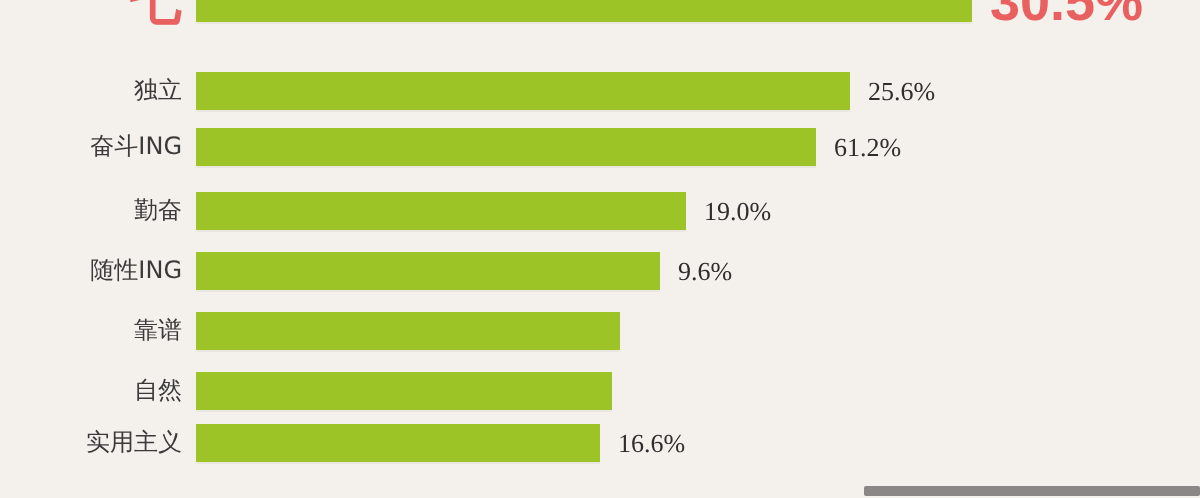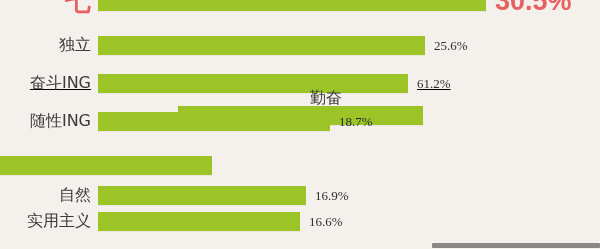--- a/index.html
+++ b/index.html
@@ -29,21 +29,21 @@
     height: 30px;
     display: flex;
     align-items: center;
   }
 
   .row-label {
     width: 98px;
     text-align: right;
     padding-right: 7px;
     box-sizing: border-box;
-    font-size: 16px;
+    font-size: 12px;
     color: #3a3a3a;
     font-family: "DejaVu Sans", "Liberation Sans", sans-serif;
     white-space: nowrap;
     letter-spacing: 0px;
     line-height: 1;
   }
 
   .row-label.highlight {
     color: #e8605f;
     font-weight: bold;
@@ -76,23 +76,23 @@
   .bar-value.highlight {
     color: #e8605f;
     font-weight: bold;
     font-size: 27px;
     font-family: "Liberation Sans", sans-serif;
   }
 
   
   #row-0 { top: -14px; height: 30px; }
   #row-1 { top: 30px; }
-  #row-2 { top: 68px; text-decoration: underline; }
-  #row-3 { top: 90px; flex-direction: column; }
-  #row-4 { top: 106px; }
+  #row-2 { top: 58px; }
+  #row-3 { top: 90px; }
+  #row-4 { top: 120px; }
   #row-5 { top: 150px; }
   #row-6 { top: 180px; align-items: center; }
   #row-7 { top: 206px; }
   #row-8 { top: 240px; }
 
   #scrollbar-track {
     position: absolute;
     left: 0;
     bottom: 0;
     width: 600px;
@@ -136,42 +136,43 @@
     <div class="bar-track">
       <div class="bar-fill" style="width: 310px; background: rgb(156, 196, 38);"></div>
       <div class="bar-value">61.2%</div>
     </div>
   </div>
 
   <div class="bar-row" id="row-3">
     <div class="row-label">勤奋</div>
     <div class="bar-track">
       <div class="bar-fill" style="width: 245px; background: rgb(156, 196, 38);"></div>
+      <div class="bar-value">19.0%</div>
     </div>
   </div>
 
   <div class="bar-row" id="row-4">
     <div class="row-label">随性ING</div>
     <div class="bar-track">
       <div class="bar-fill" style="width: 232px; background: rgb(156, 196, 38);"></div>
-      <div class="bar-value">18.7%</div>
+      <div class="bar-value">9.6%</div>
     </div>
   </div>
 
   <div class="bar-row" id="row-5">
+    <div class="row-label">靠谱</div>
     <div class="bar-track">
       <div class="bar-fill" style="width: 212px; background: rgb(156, 196, 38);"></div>
     </div>
   </div>
 
   <div class="bar-row" id="row-6">
     <div class="row-label">自然</div>
     <div class="bar-track">
       <div class="bar-fill" style="width: 208px; background: rgb(156, 196, 38);"></div>
-      <div class="bar-value">16.9%</div>
     </div>
   </div>
 
   <div class="bar-row" id="row-7">
     <div class="row-label">实用主义</div>
     <div class="bar-track">
       <div class="bar-fill" style="width: 202px; background: rgb(156, 196, 38);"></div>
       <div class="bar-value">16.6%</div>
     </div>
   </div>

